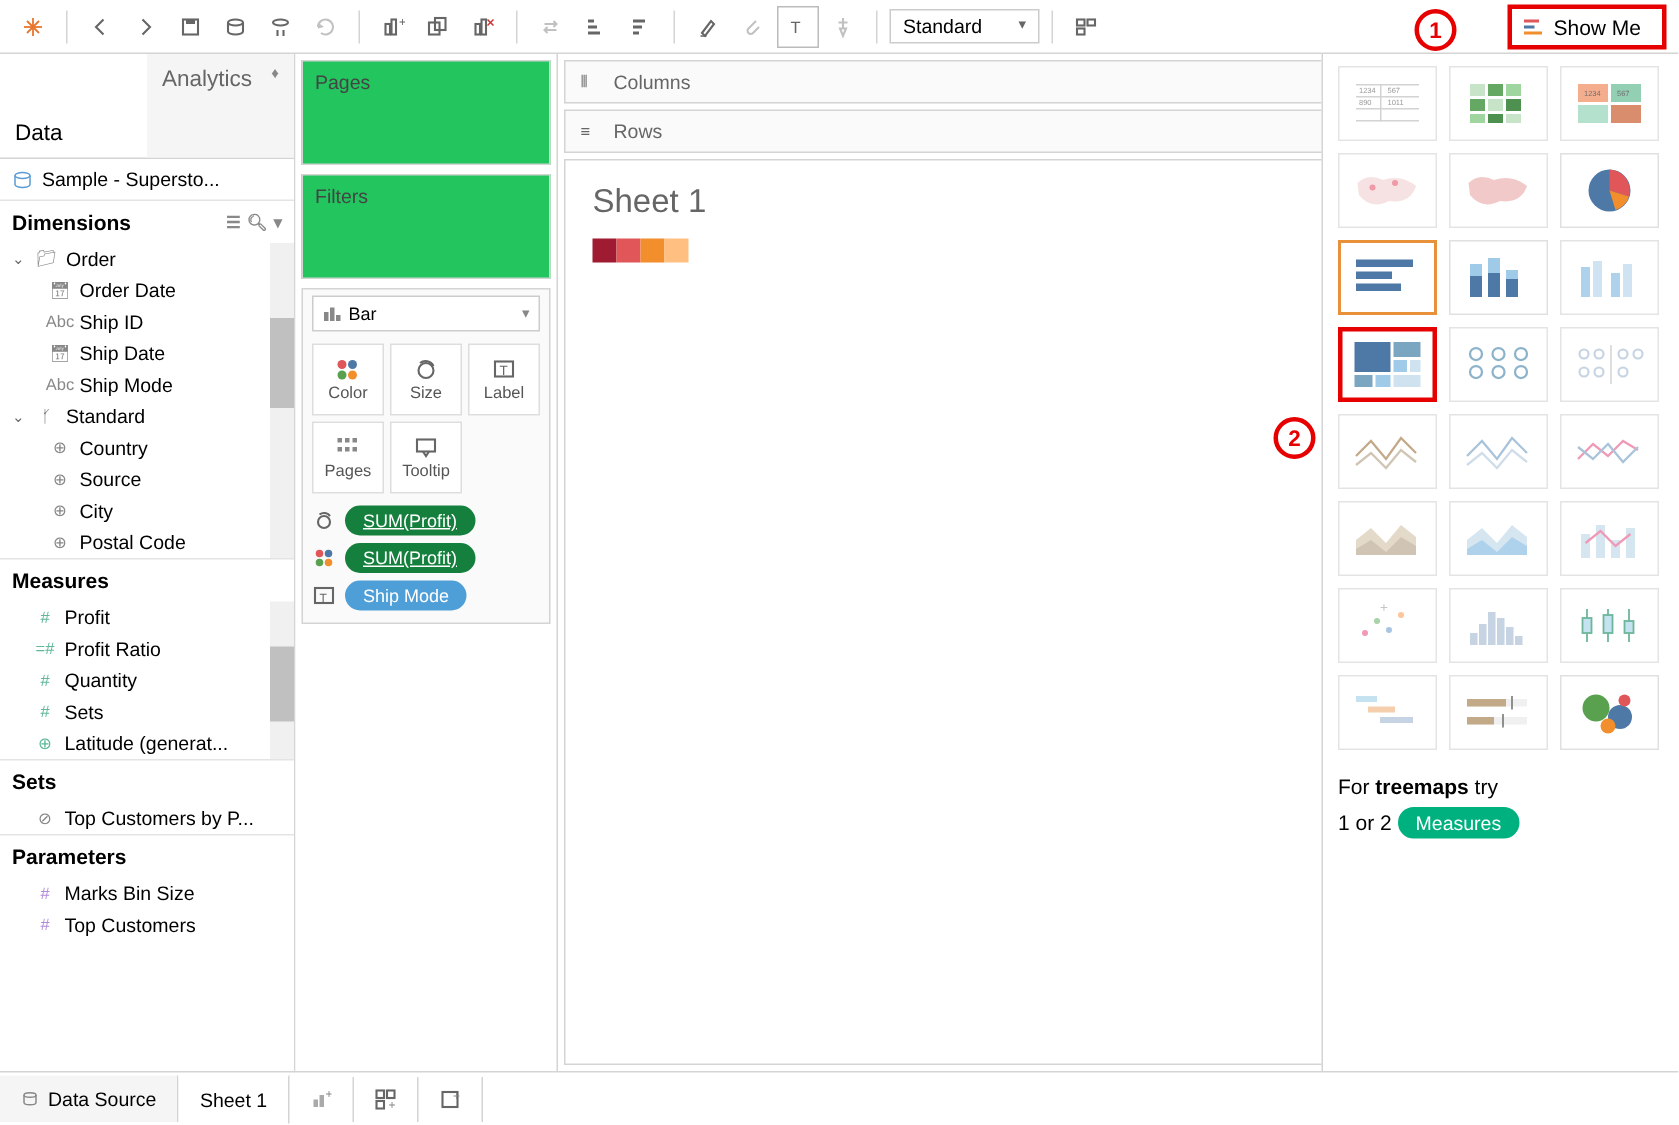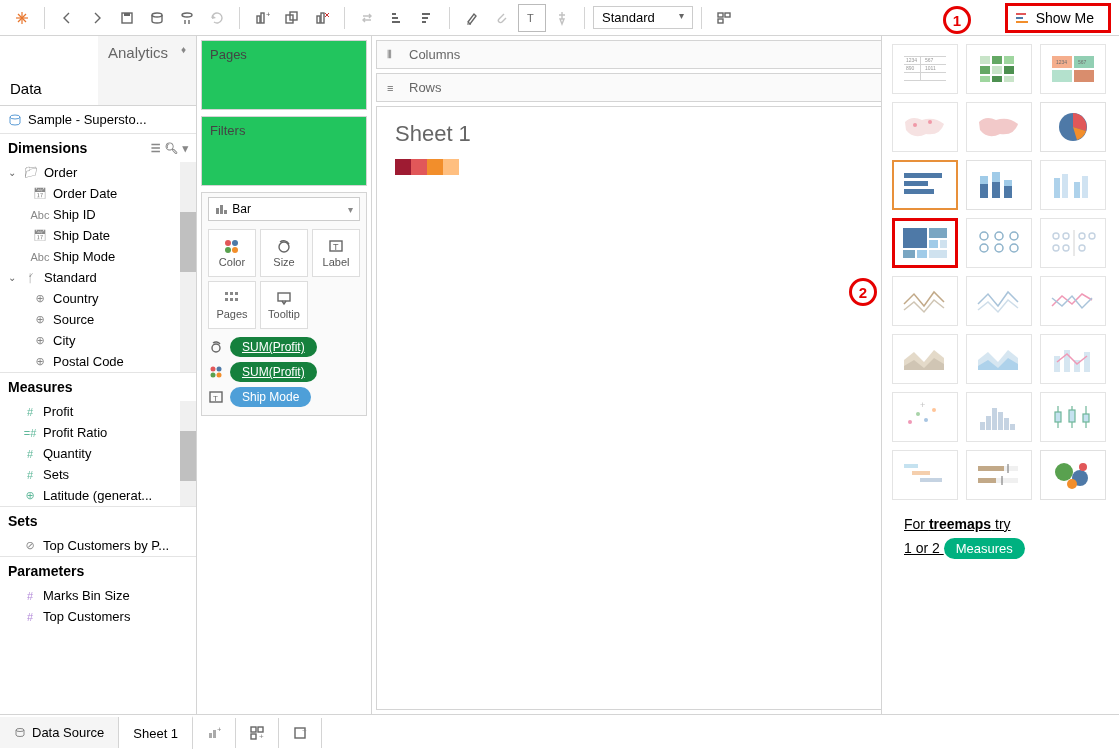--- a/index.html
+++ b/index.html
@@ -82,21 +82,21 @@
 .showme-panel { position: absolute; right: 0; top: 36px; width: 238px; background: #fff; border-left: 1px solid #d4d4d4; height: 678px; padding: 8px 10px; }
 .sm-grid { display: grid; grid-template-columns: repeat(3, 66px); gap: 8px; }
 .sm-cell { width: 66px; height: 50px; border: 1px solid #e0e0e0; background: #fff; display: flex; align-items: center; justify-content: center; cursor: pointer; }
 .sm-cell.soft { opacity: .85; }
 .sm-cell.orange-border { border: 2px solid #e8903a; }
 .sm-cell.red-border { border: 3px solid #e60000; }
 .sm-hint { margin-top: 16px; font-size: 14px; }
 .sm-hint .tag { display: inline-block; border-radius: 11px; padding: 3px 12px; font-size: 13px; color: #fff; }
 .sm-hint .blue { background: #4e9fd8; }
 .sm-hint .green { background: #00b180; }
-.sm-hint p { margin: 6px 12px; text-decoration: underline; }
+.sm-hint p { margin: 6px 0; }
 
 
 .bottom-bar { height: 36px; border-top: 1px solid #d4d4d4; display: flex; align-items: center; background: #fff; }
 .bb-tab { padding: 8px 14px; font-size: 13px; border-right: 1px solid #d4d4d4; cursor: pointer; display: flex; align-items: center; gap: 6px; }
 .bb-tab.active { background: #fff; border-top: 2px solid #fff; }
 .bb-tab.ds { background: #f5f5f5; }
 
 
 .annot { position: absolute; width: 28px; height: 28px; border: 3px solid #e60000; border-radius: 50%; background: #fff; color: #e60000; font-weight: bold; display: flex; align-items: center; justify-content: center; font-size: 15px; z-index: 100; }
 

